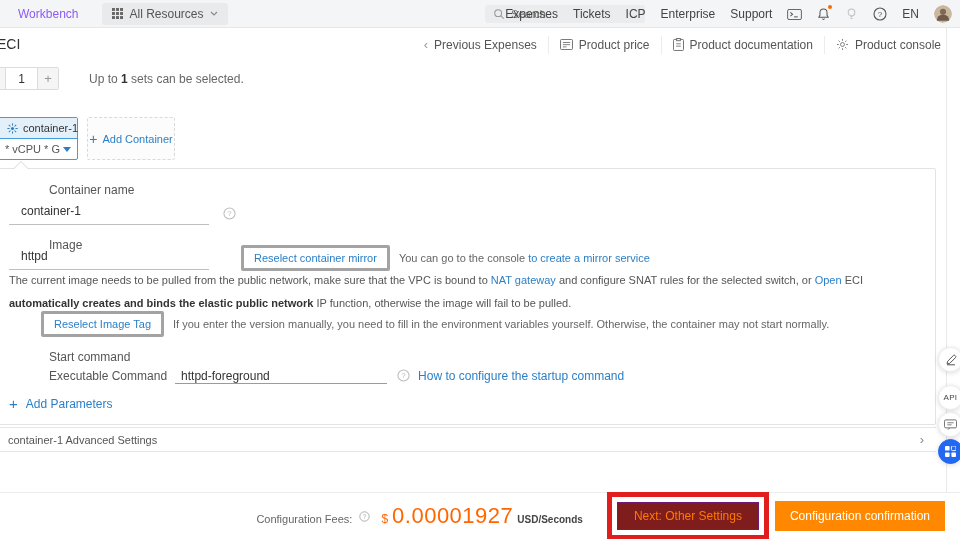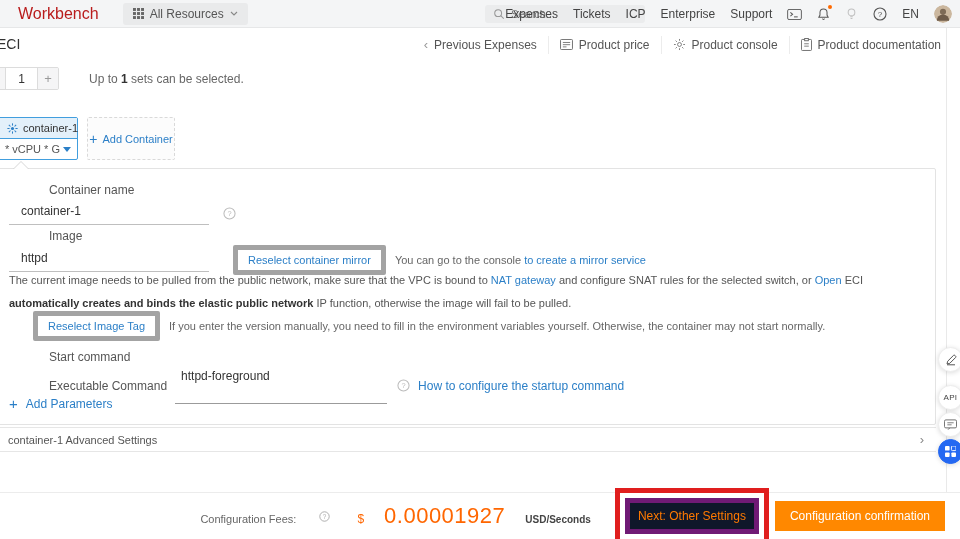--- a/index.html
+++ b/index.html
@@ -2,21 +2,21 @@
 <html><head>
 <meta charset="utf-8">
 <style>
   * { margin:0; padding:0; box-sizing:border-box; }
   html,body { width:960px; height:539px; overflow:hidden; }
   body { position:relative; background:#fff; font-family:"Liberation Sans","DejaVu Sans",sans-serif; color:#333; }
   svg { display:block; }
 
   
   .topnav { position:absolute; top:0; left:0; right:0; height:28px; background:#f4f5f6; border-bottom:1px solid #e6e7e8; display:flex; align-items:center; }
-  .workbench { margin-left:8px; font-size:16px; color:#b91c1c; padding:4px 10px; cursor:pointer; }
+  .workbench { margin-left:8px; font-size:12px; color:#8b5cf6; padding:4px 10px; cursor:pointer; }
   .all-resources { margin-left:14px; background:#e9eaeb; border-radius:3px; padding:4px 10px; font-size:12px; color:#555; display:flex; gap:6px; align-items:center; cursor:pointer; }
   .searchbox { position:absolute; left:485px; top:5px; width:160px; height:18px; background:#ebeced; border-radius:3px; display:flex; align-items:center; padding:0 8px; gap:6px; }
   .searchbox input { border:none; background:transparent; outline:none; font-size:11px; color:#777; width:120px; font-family:inherit; }
   .nav-right { position:absolute; right:4px; top:0; height:28px; display:flex; align-items:center; gap:15px; font-size:12px; color:#444; }
   .nav-link { cursor:pointer;text-align:right; }
   .nav-ico { position:relative; display:flex; align-items:center; cursor:pointer; }
   .bell-dot { position:absolute; top:-2px; right:-2px; width:4px; height:4px; border-radius:50%; background:#ff6a00; }
   .avatar { width:18px; height:18px; border-radius:50%; overflow:hidden; margin-right:4px; cursor:pointer; }
 
   
@@ -44,44 +44,44 @@
 
   
   .panel { position:absolute; top:168px; left:-10px; width:946px; height:257px; border:1px solid #e3e3e3; border-radius:2px; background:#fff; }
   .panel::before { content:""; position:absolute; top:-8px; left:22px; border-left:8px solid transparent; border-right:8px solid transparent; border-bottom:8px solid #d6d6d6; }
   .panel::after { content:""; position:absolute; top:-7px; left:23px; border-left:7px solid transparent; border-right:7px solid transparent; border-bottom:7px solid #fff; }
   .p-abs { position:absolute; left:18px; }
   .f-label { font-size:12px; color:#555;margin-left:40px; }
   .u-input { border:none; outline:none; background:transparent; border-bottom:1px solid #bfbfbf; font-size:12px; color:#333; padding:3px 0 6px 12px; width:200px; font-family:inherit; }
   .help-ico { margin-left:14px; }
   .row-flex { display:flex; align-items:center; }
-  .blue-btn { background:#fff; border:5px solid #a3a3a3; color:#2b7fc7; font-size:11px; padding:4px 10px; border-radius:2px; margin-left:24px; cursor:pointer; white-space:nowrap; font-family:inherit; }
+  .blue-btn { background:#fff; border:3px solid #a3a3a3; color:#2b7fc7; font-size:11px; padding:4px 10px; border-radius:2px; margin-left:32px; cursor:pointer; white-space:nowrap; font-family:inherit; }
   .hint-text { font-size:11px; color:#666; margin-left:9px; white-space:nowrap; }
   .link { color:#2b7fc7; cursor:pointer; }
   .warning { font-size:11px; color:#555; line-height:2.1; width:918px; }
   .warning b { color:#333; }
-  .exec-input { border:none; outline:none; background:transparent; border-bottom:1px solid #9b9b9b; font-size:12px; color:#333; padding:2px 0 20px 6px; width:212px; margin-left:8px; font-family:inherit; }
+  .exec-input { border:none; outline:none; background:transparent; border-bottom:1px solid #9b9b9b; font-size:12px; color:#333; padding:2px 0 0 6px; width:212px; margin-left:8px; font-family:inherit; }
   .startup-link { font-size:12px; color:#2b7fc7; margin-left:8px; cursor:pointer; }
   .add-params { display:flex; align-items:center; gap:8px; color:#2b7fc7; font-size:12px; cursor:pointer; }
   .add-params .plus { font-size:15px; }
 
   
   .advanced { position:absolute; top:427px; left:-10px; width:946px; height:25px; border-top:1px solid #e6e6e6; border-bottom:1px solid #e6e6e6; background:#fff; display:flex; align-items:center; justify-content:space-between; padding:0 12px 0 18px; font-size:11px; color:#555; cursor:pointer; }
   .advanced .arrow { color:#888; font-size:13px; }
 
   
   .footer { position:absolute; left:0; right:0; bottom:0; height:47px; background:#fff; border-top:1px solid #ececec; display:flex; align-items:center; justify-content:flex-end; }
-  .fees { display:flex; align-items:baseline; gap:20px; }
+  .fees { display:flex; align-items:baseline; gap:4px; }
   .fees-label { font-size:11px; color:#666; }
   .fees-help { align-self:center; margin:0 3px; }
   .fee-cur { font-size:12px; color:#ff6600; margin-left:4px; }
   .fee-amount { font-size:22px; color:#ff6600; letter-spacing:.5px; }
   .fee-unit { font-size:10px; color:#444; font-weight:bold; }
   .red-annotation { margin-left:24px; border:5px solid #e01e1e; padding:5px 5px; display:flex; align-items:center; justify-content:center; }
-  .next-btn { background:#0f172a; border:5px solid #701a75; color:#ff7a00; font-size:12px; padding:6px 8px; cursor:pointer; white-space:nowrap; font-family:inherit; }
+  .next-btn { background:#7f1d1d; border:1px solid #701a75; color:#ff7a00; font-size:12px; padding:6px 16px; cursor:pointer; white-space:nowrap; font-family:inherit; }
   .confirm-btn { background:#ff8800; border:none; color:#fff; font-size:12px; padding:8px 15px; margin-left:6px; margin-right:15px; cursor:pointer; white-space:nowrap; font-family:inherit; }
 
   
   .fab { position:absolute; left:938px; width:25px; height:25px; border-radius:50%; background:#fff; border:1px solid #ededed; box-shadow:0 1px 5px rgba(0,0,0,.14); display:flex; align-items:center; justify-content:center; color:#555; cursor:pointer; }
   .fab-api { font-size:8px; color:#444; letter-spacing:.3px; }
   .fab-blue { background:#2468f2; border-color:#2468f2; }
   .scroll-line { position:absolute; top:28px; bottom:0; left:946px; width:1px; background:#e9e9e9; }
 </style>
 </head>
 <body>
@@ -174,36 +174,36 @@
     <span>
         <svg width="13" height="11" viewBox="0 0 14 12">
           <rect x=".5" y=".5" width="13" height="11" rx="1" fill="none" stroke="#666"></rect>
           <path d="M3 3.8h8M3 6.2h8M3 8.6h4" stroke="#666" stroke-width=".9"></path>
         </svg>
       </span>
     <span>Product price</span>
   </span>
   <span class="h-action">
     <span>
-        <svg width="13" height="13" viewBox="0 0 16 16">
-          <circle cx="8" cy="8" r="2.4" fill="none" stroke="#666"></circle>
-          <path d="M8 1.2v2.2M8 12.6v2.2M1.2 8h2.2M12.6 8h2.2M3.2 3.2l1.6 1.6M11.2 11.2l1.6 1.6M12.8 3.2l-1.6 1.6M4.8 11.2l-1.6 1.6" stroke="#666" stroke-width="1"></path>
-        </svg>
-      </span>
-    <span>Product console</span>
-  </span>
-  <span class="h-action">
-    <span>
         <svg width="11" height="13" viewBox="0 0 12 14">
           <rect x=".5" y="1.5" width="11" height="12" rx="1" fill="none" stroke="#666"></rect>
           <rect x="4" y=".5" width="4" height="2.4" fill="#fff" stroke="#666"></rect>
           <path d="M3.5 6.2h5M3.5 8.8h5" stroke="#666" stroke-width=".9"></path>
         </svg>
       </span>
     <span>Product documentation</span>
+  </span>
+  <span class="h-action">
+    <span>
+        <svg width="13" height="13" viewBox="0 0 16 16">
+          <circle cx="8" cy="8" r="2.4" fill="none" stroke="#666"></circle>
+          <path d="M8 1.2v2.2M8 12.6v2.2M1.2 8h2.2M12.6 8h2.2M3.2 3.2l1.6 1.6M11.2 11.2l1.6 1.6M12.8 3.2l-1.6 1.6M4.8 11.2l-1.6 1.6" stroke="#666" stroke-width="1"></path>
+        </svg>
+      </span>
+    <span>Product console</span>
   </span>
 </div>
 
 <div class="stepper-row">
   <div class="stepper">
     <span class="step-btn">-</span>
     <span class="step-val">1</span>
     <span class="step-btn">+</span>
   </div>
   <span class="step-hint"><span>Up to </span><b>1</b><span> sets can be selected.</span></span>
@@ -250,21 +250,21 @@
   <div class="p-abs row-flex" style="top:32px;">
     <input class="u-input" value="container-1" style="">
     <span class="help-ico">
         <svg width="13" height="13" viewBox="0 0 14 14">
           <circle cx="7" cy="7" r="6" fill="none" stroke="#bbb" stroke-width="1.1"></circle>
           <text x="7" y="9.8" font-size="8" text-anchor="middle" fill="#bbb" font-family="sans-serif">?</text>
         </svg>
       </span>
   </div>
 
-  <div class="p-abs f-label" style="top:60px;">Image</div>
+  <div class="p-abs f-label" style="top:69px;">Image</div>
   <div class="p-abs row-flex" style="top:76px;">
     <input class="u-input" value="httpd" style="">
     <button class="blue-btn">Reselect container mirror</button>
     <span class="hint-text"><span>You can go to the console </span><span class="link">to create a mirror service</span></span>
   </div>
 
   <div class="p-abs warning" style="top:100px;">
     <span>The current image needs to be pulled from the public network, make sure that the VPC is bound to </span><span class="link">NAT gateway</span><span> and configure SNAT rules for the selected switch, or </span><span class="link">Open</span><span> ECI </span><b>automatically creates and binds the elastic public network</b><span> IP function, otherwise the image will fail to be pulled.</span>
   </div>
 

